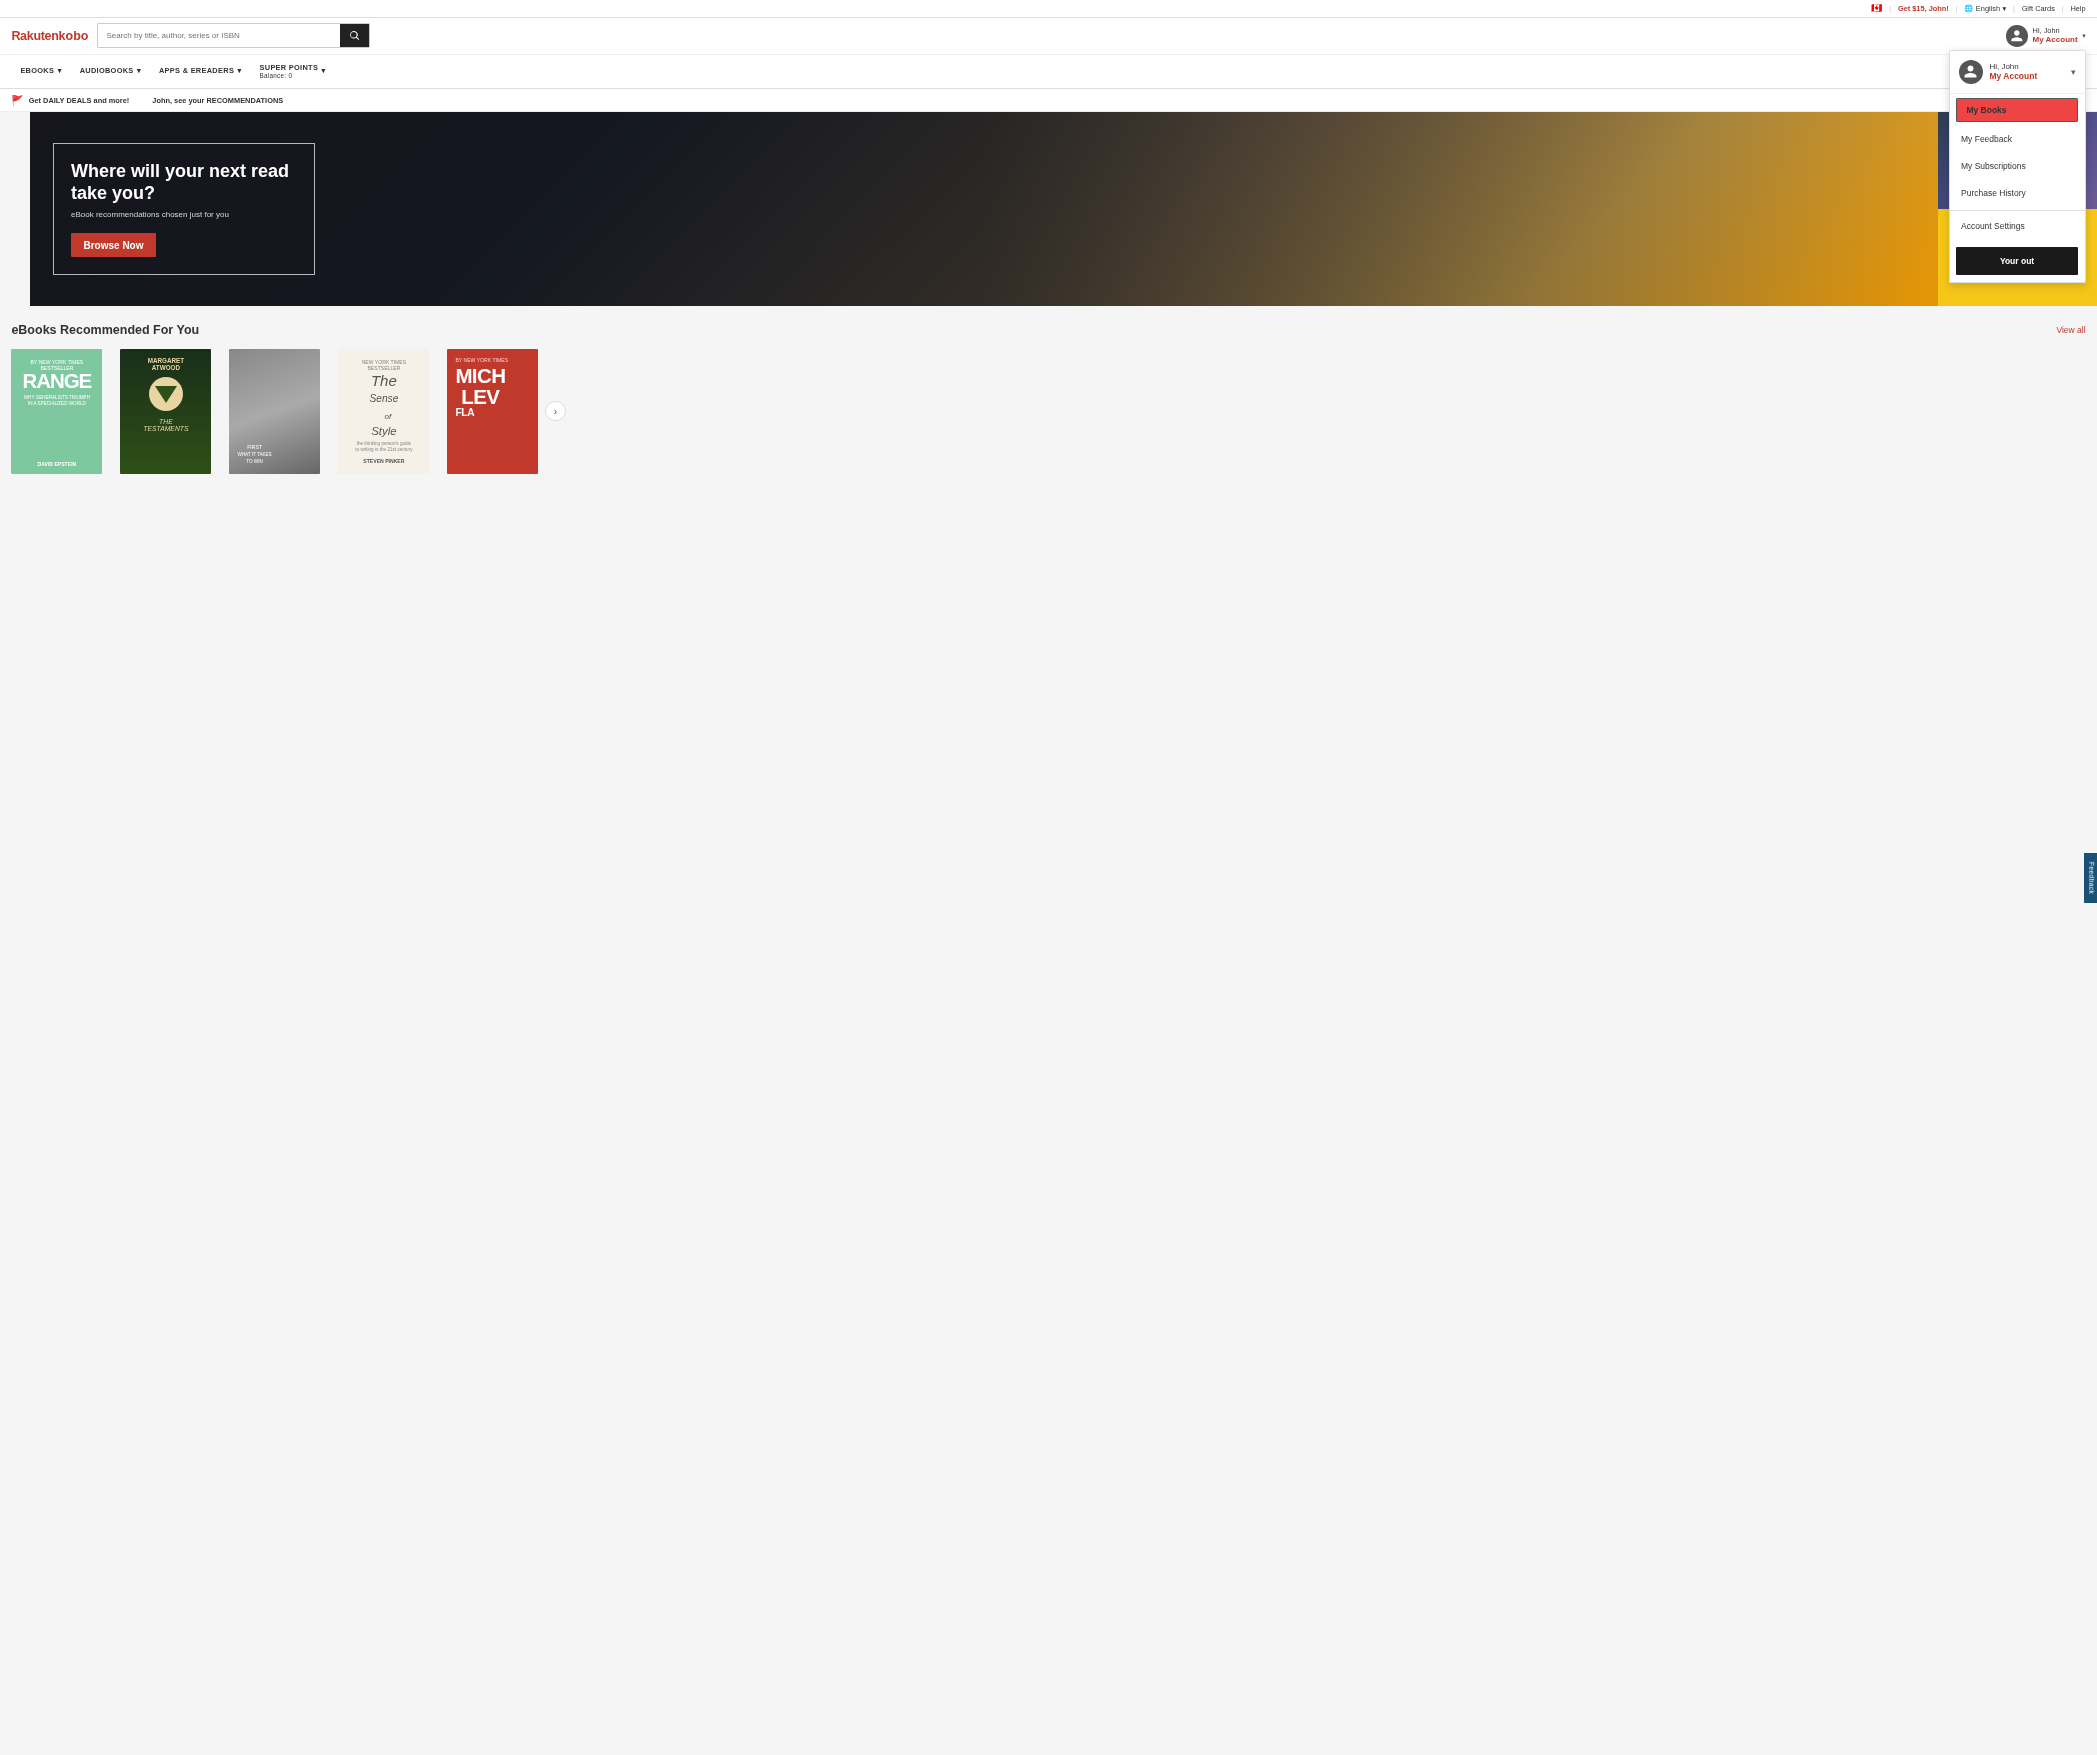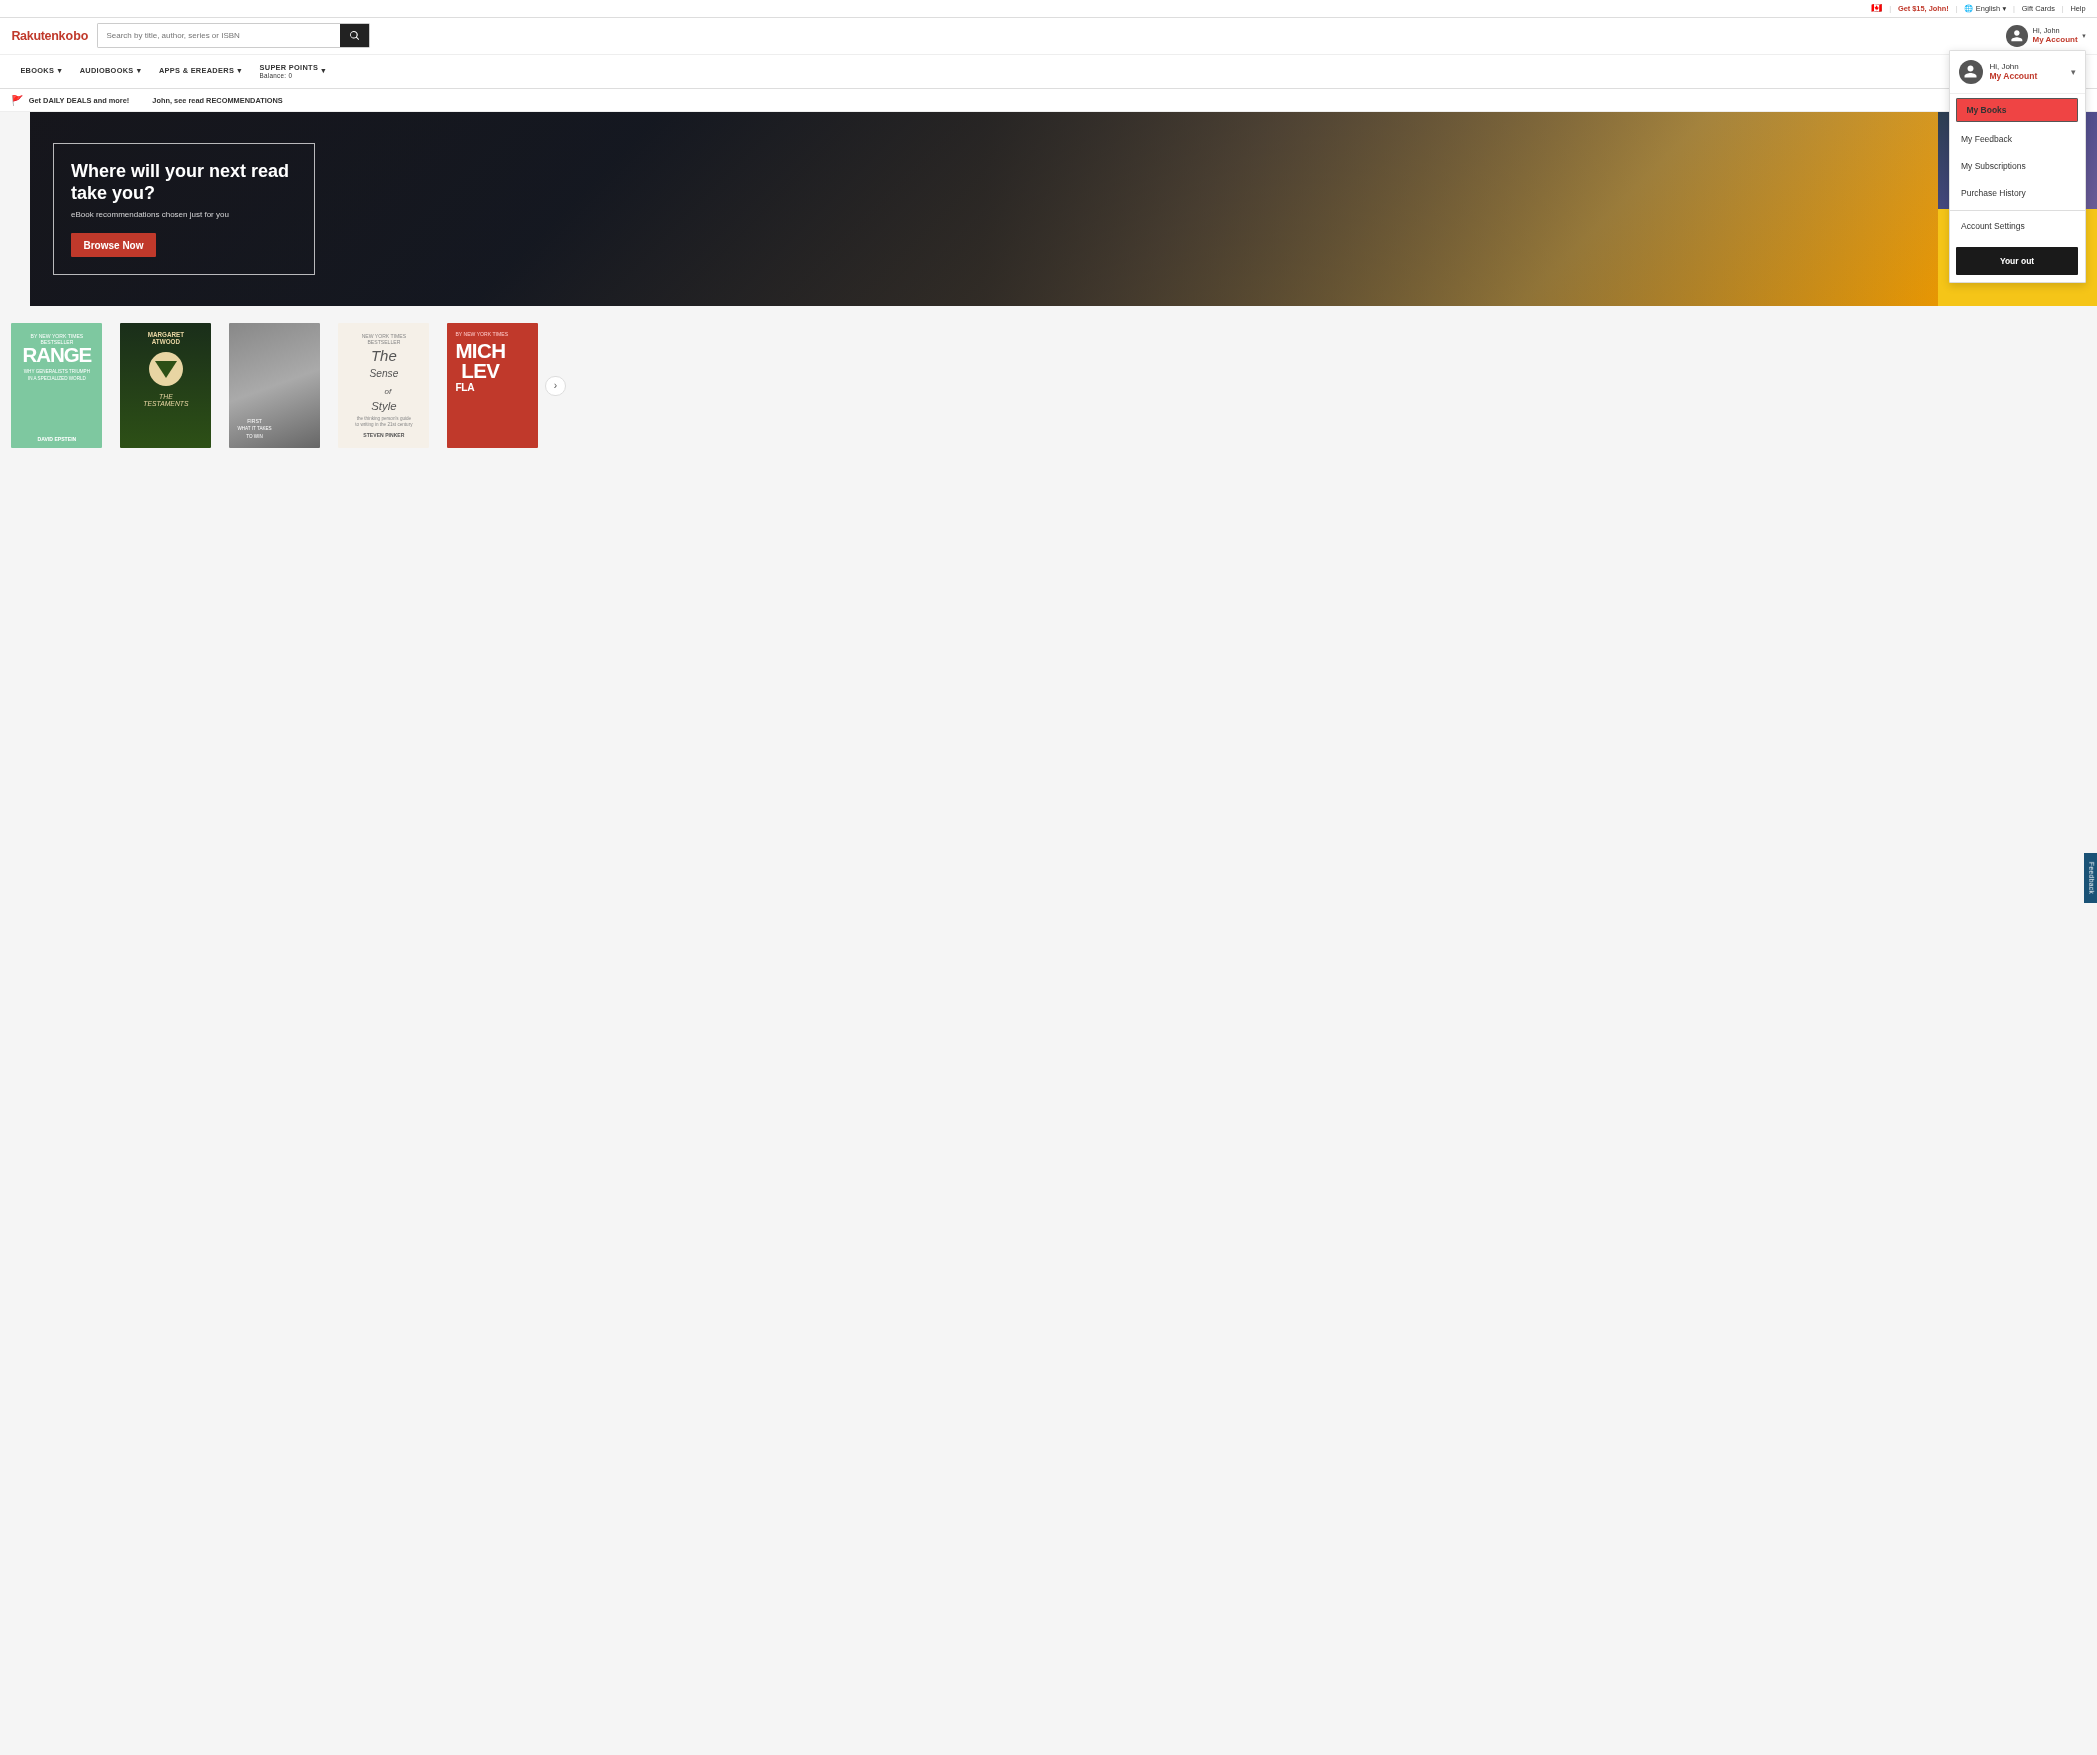--- a/index.html
+++ b/index.html
@@ -399,21 +399,21 @@
       <span>▾</span>
     </div>
   </nav>
 
   <div class="promos-strip">
     <div class="promo-deal">
       <span class="promo-flag">🚩</span>
       <span>Get DAILY DEALS and more!</span>
     </div>
     <div class="promo-rec">
-      <span>John, see read RECOMMENDATIONS</span>
+      <span>John, see your RECOMMENDATIONS</span>
     </div>
   </div>
 
   <div class="hero">
     <div class="hero-main">
       <div class="hero-content">
         <div class="hero-box">
           <h1 class="hero-title">Where will your next read take you?</h1>
           <p class="hero-sub">eBook recommendations chosen just for you</p>
           <button class="hero-btn">Browse Now</button>
@@ -425,20 +425,24 @@
         <div class="hero-side-text">Listen to audiobooks on the go</div>
         <div class="hero-side-sub">Your first au... is on us</div>
       </div>
       <div class="hero-side-bottom">
         <div class="hero-side-title2">Meet the newest Kobo eReader &gt;</div>
       </div>
     </div>
   </div>
 
   <div class="books-section">
+    <div class="books-header">
+      <h2 class="books-title">eBooks Recommended For You</h2>
+      <span class="books-viewall">View all</span>
+    </div>
 
     <div style="display:flex; align-items:center; gap:6.8px;">
       <div class="books-grid">
 
         <div class="book-card">
           <div class="book-cover">
             <div class="book-cover-inner" style="background: #7ec8a0; justify-content: flex-start; padding-top: 10.2px;">
               <div style="font-size:5.1px;color:#fff;text-align:center;">BY NEW YORK TIMES BESTSELLER</div>
               <div style="font-size:20.5px;font-weight:900;color:#fff;letter-spacing:-1.1px;line-height:1;">RANGE</div>
               <div style="font-size:4.6px;color:#fff;line-height:1.4;text-align:center;margin-top:3.4px;">WHY GENERALISTS TRIUMPH<br>IN A SPECIALIZED WORLD</div>

